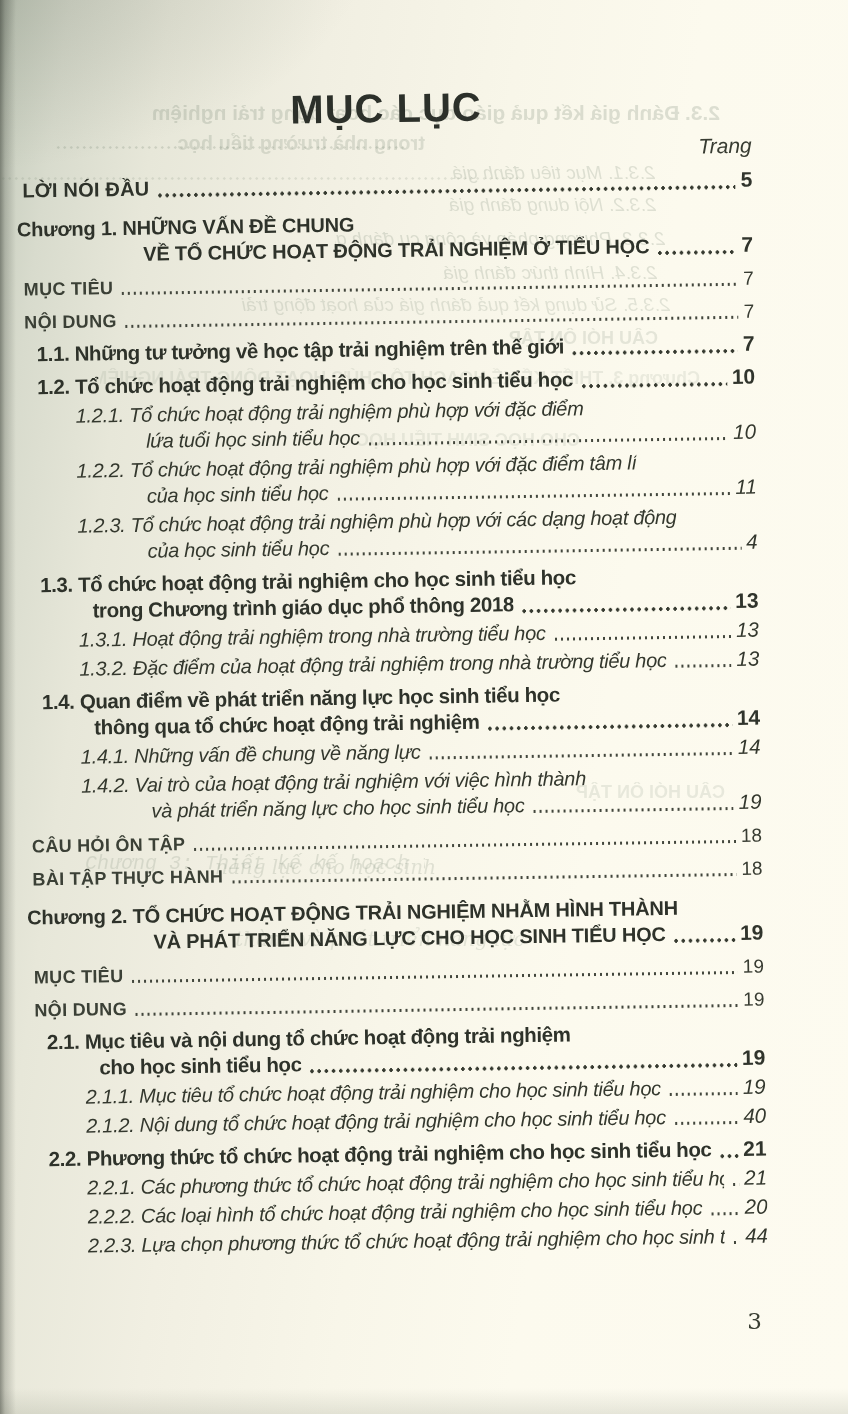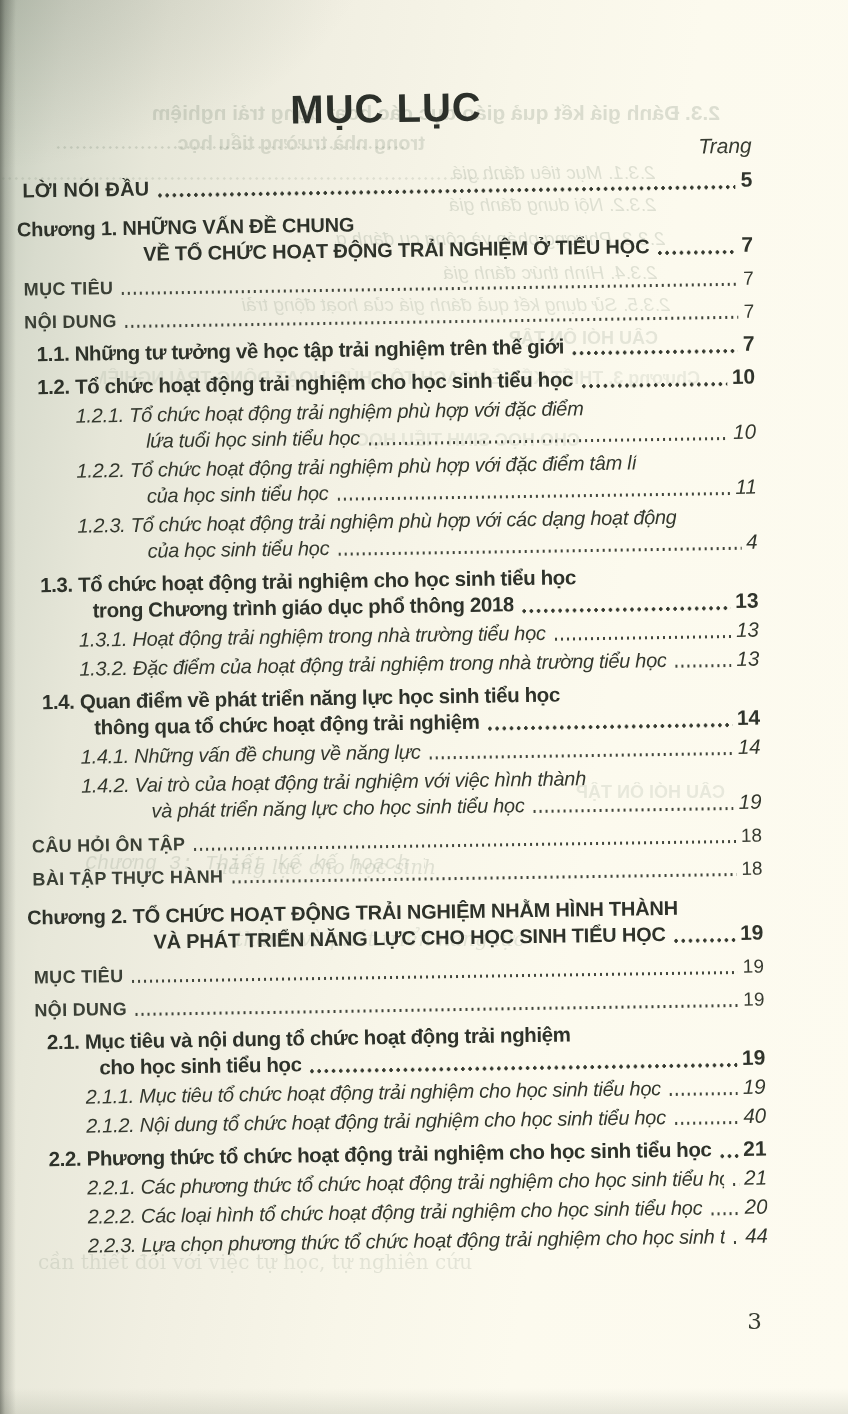--- a/index.html
+++ b/index.html
@@ -106,21 +106,20 @@
       <div class="ghost mirror" style="left: 335px; top: 228px; width: 330px; font-size: 19px; opacity: 0.2; font-weight: 400; font-style: italic;">2.3.3. Phương pháp và công cụ đánh giá</div>
       <div class="ghost mirror" style="left: 432px; top: 262px; width: 225px; font-size: 19px; opacity: 0.2; font-weight: 400; font-style: italic;">2.3.4. Hình thức đánh giá</div>
       <div class="ghost mirror" style="left: 240px; top: 294px; width: 430px; font-size: 19px; opacity: 0.18; font-weight: 400; font-style: italic;">2.3.5. Sử dụng kết quả đánh giá của hoạt động trải nghiệm</div>
       <div class="ghost mirror" style="left: 488px; top: 328px; width: 170px; font-size: 18px; opacity: 0.16; font-weight: 700;">CÂU HỎI ÔN TẬP</div>
       <div class="ghost mirror" style="left: 100px; top: 368px; width: 600px; font-size: 18px; opacity: 0.12; font-weight: 700;">Chương 3. THIẾT KẾ KẾ HOẠCH TỔ CHỨC HOẠT ĐỘNG TRẢI NGHIỆM</div>
       <div class="ghost mirror" style="left: 300px; top: 430px; width: 280px; font-size: 18px; opacity: 0.12; font-weight: 700;">CHO HỌC SINH TIỂU HỌC</div>
       <div class="ghost mirror" style="left: 555px; top: 782px; width: 170px; font-size: 18px; opacity: 0.14; font-weight: 700;">CÂU HỎI ÔN TẬP</div>
       <div class="ghost serif" style="left: 215px; top: 855px; width: 260px; font-size: 20px; opacity: 0.18; font-weight: 400; font-style: italic;">năng lực cho học sinh</div>
       <div class="ghost serif" style="left: 85px; top: 852px; width: 340px; font-size: 20px; opacity: 0.18; font-weight: 400; font-style: italic; font-family: Liberation Mono, monospace;">Chương 3: Thiết kế kế hoạch tổ</div>
       <div class="ghost serif" style="left: 230px; top: 927px; width: 300px; font-size: 20px; opacity: 0.16; font-weight: 400; font-style: italic; text-align: center;">thành và phát triển năng lực</div>
-      <div class="ghost serif" style="left: 38px; top: 1250px; width: 440px; font-size: 20px; opacity: 0.16; font-weight: 400;">cần thiết đối với việc tự học, tự nghiên cứu</div>
     </div>
 
   <div class="sheet">
     <h1 class="title">MỤC LỤC</h1>
     <div class="trang">Trang</div>
     <div class="toc" id="toc">
         <div class="entry fm">
           <div class="line l1">
             <span class="txt">LỜI NÓI ĐẦU</span>
             <span class="dots"></span>

